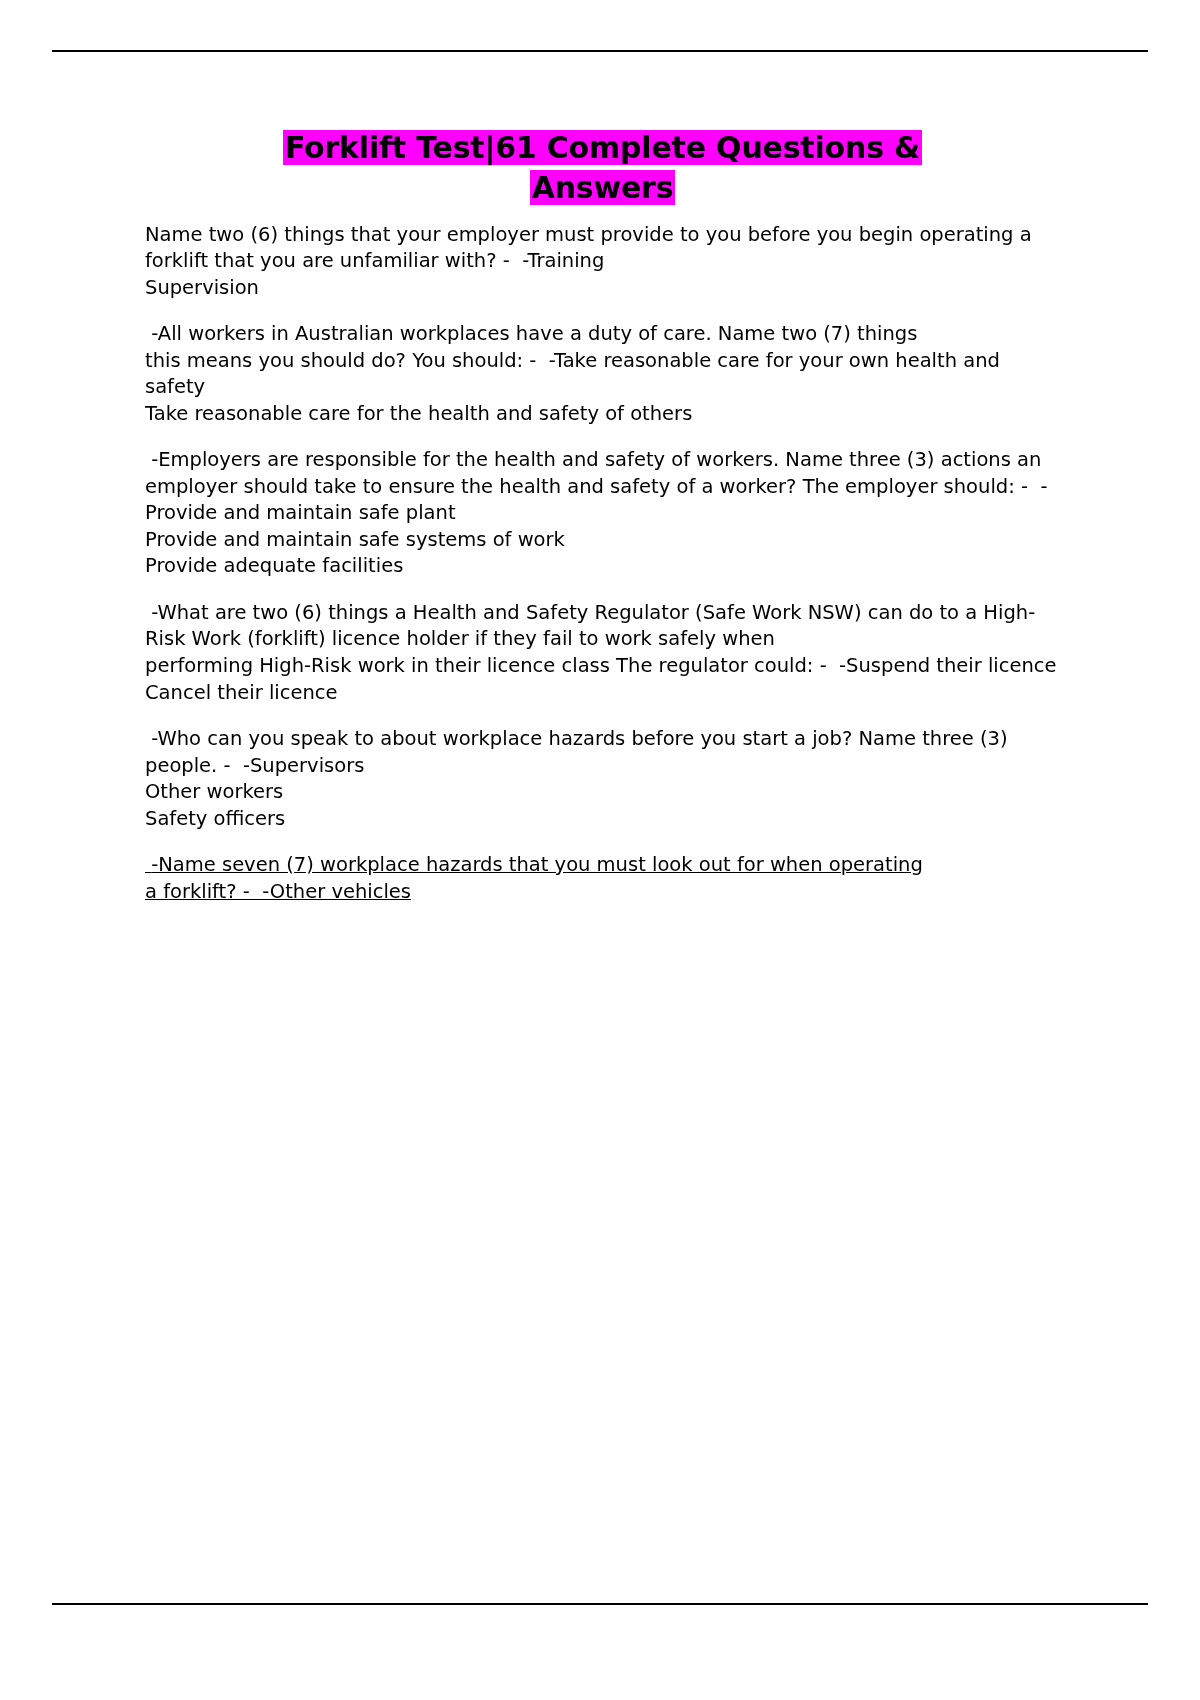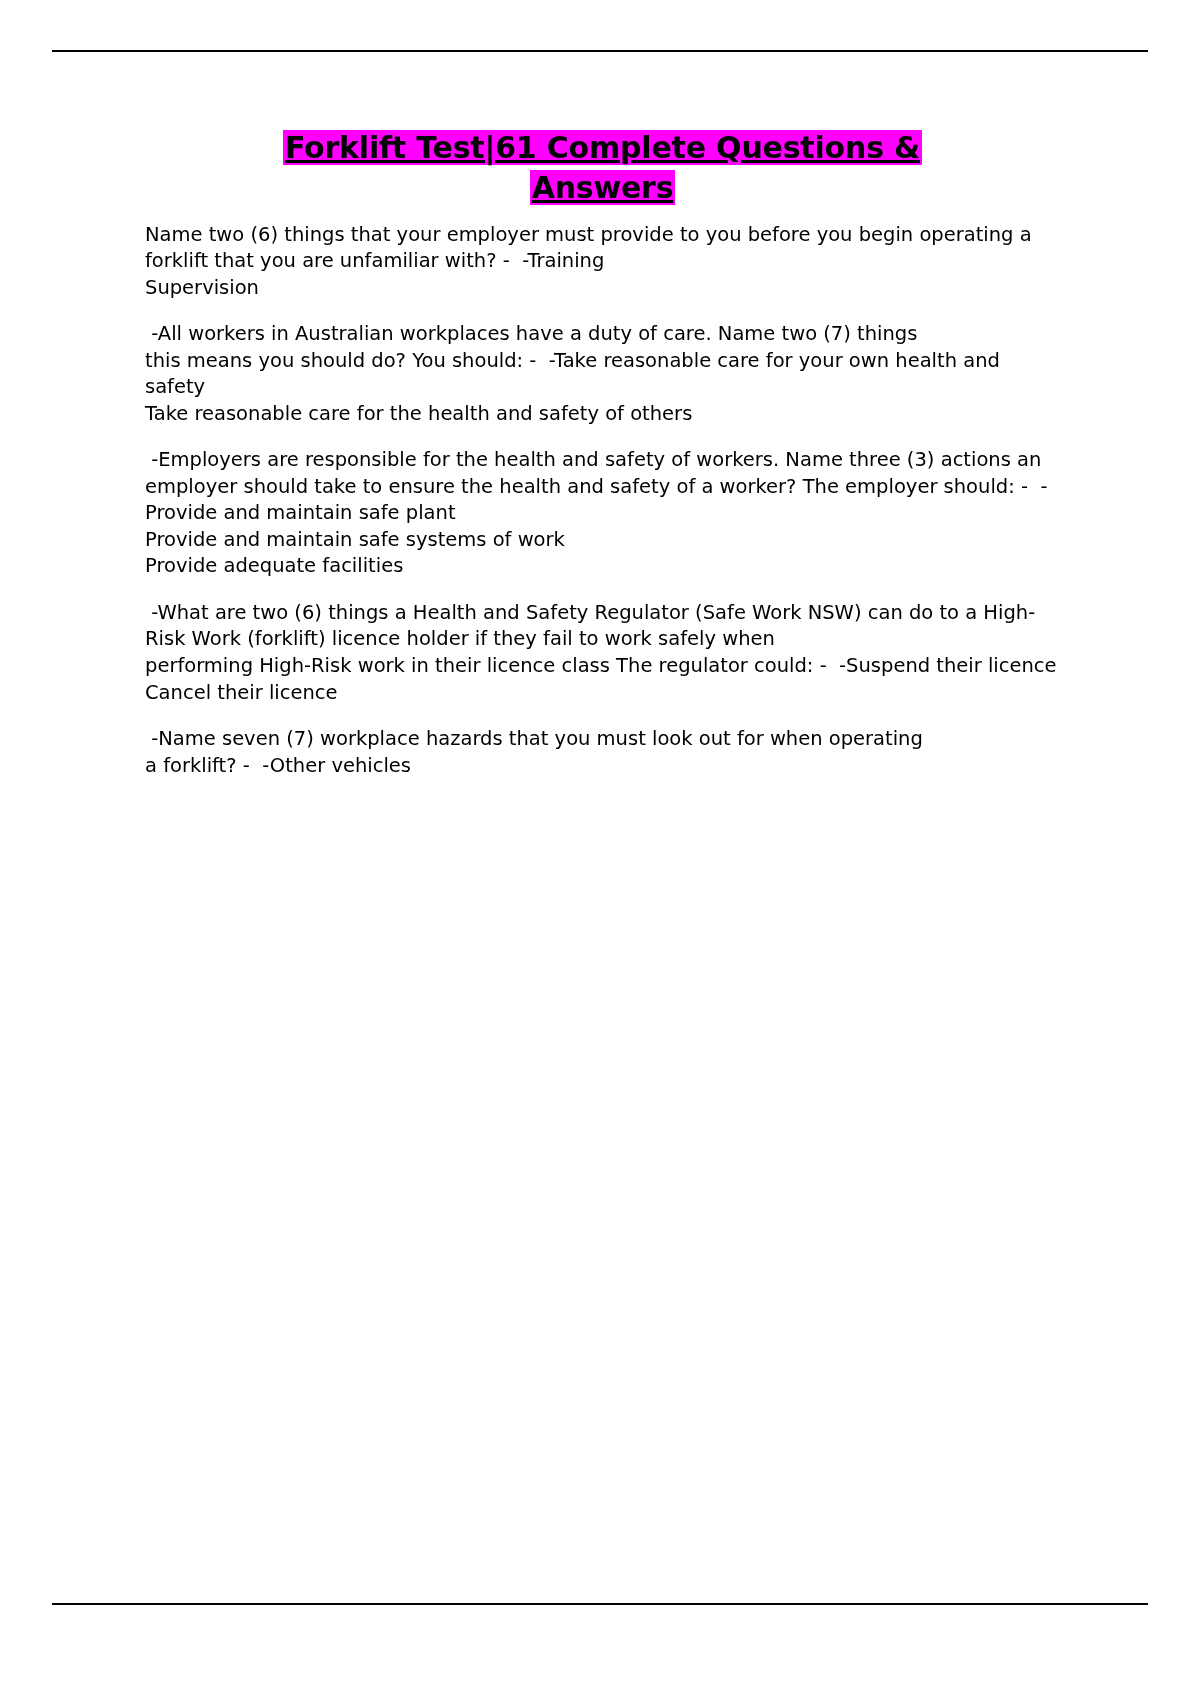--- a/index.html
+++ b/index.html
@@ -40,31 +40,30 @@
     text-align: center;
     font-size: 30px;
     font-weight: bold;
     line-height: 1.33;
     margin: 0 0 14px 0;
     letter-spacing: -0.2px;
   }
   .doc-title .hl {
     background: #ff00ff;
     padding: 0 2px;
-    text-decoration: underline;
   }
 
   .para {
     font-size: 19.5px;
     line-height: 1.36;
     margin: 0 0 20px 0;
     white-space: pre-wrap;
     word-wrap: break-word;
   }
-  .para:last-child { margin-bottom: 0; }
+  .para:last-child { margin-bottom: 0; text-decoration: underline; }
 </style>
 </head>
 <body>
 
 <div class="page">
 
   <div class="rule rule-top"></div>
 
   <div class="content">
 
@@ -74,20 +73,23 @@
 Supervision</p>
     <p class="para"> -All workers in Australian workplaces have a duty of care. Name two (7) things
 this means you should do? You should: -  -Take reasonable care for your own health and safety
 Take reasonable care for the health and safety of others</p>
     <p class="para"> -Employers are responsible for the health and safety of workers. Name three (3) actions an employer should take to ensure the health and safety of a worker? The employer should: -  -Provide and maintain safe plant
 Provide and maintain safe systems of work
 Provide adequate facilities</p>
     <p class="para"> -What are two (6) things a Health and Safety Regulator (Safe Work NSW) can do to a High-Risk Work (forklift) licence holder if they fail to work safely when
 performing High-Risk work in their licence class The regulator could: -  -Suspend their licence
 Cancel their licence</p>
+    <p class="para"> -Who can you speak to about workplace hazards before you start a job? Name three (3) people. -  -Supervisors
+Other workers
+Safety officers</p>
     <p class="para"> -Name seven (7) workplace hazards that you must look out for when operating
 a forklift? -  -Other vehicles</p>
 
   </div>
 
   <div class="rule rule-bottom"></div>
 
 </div>
 
 </body></html>

